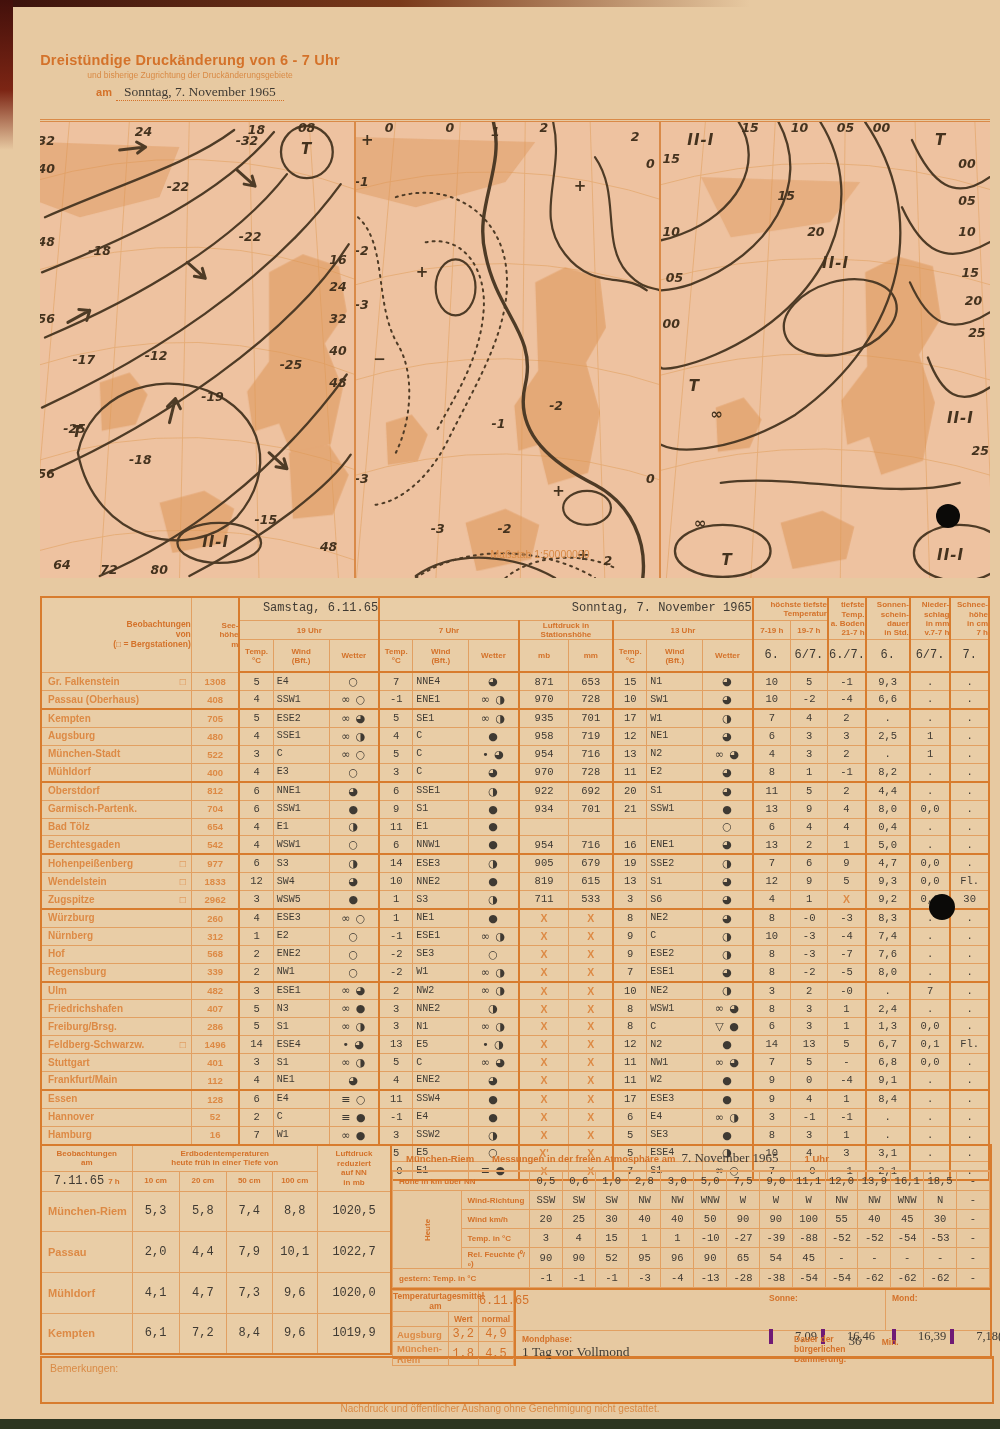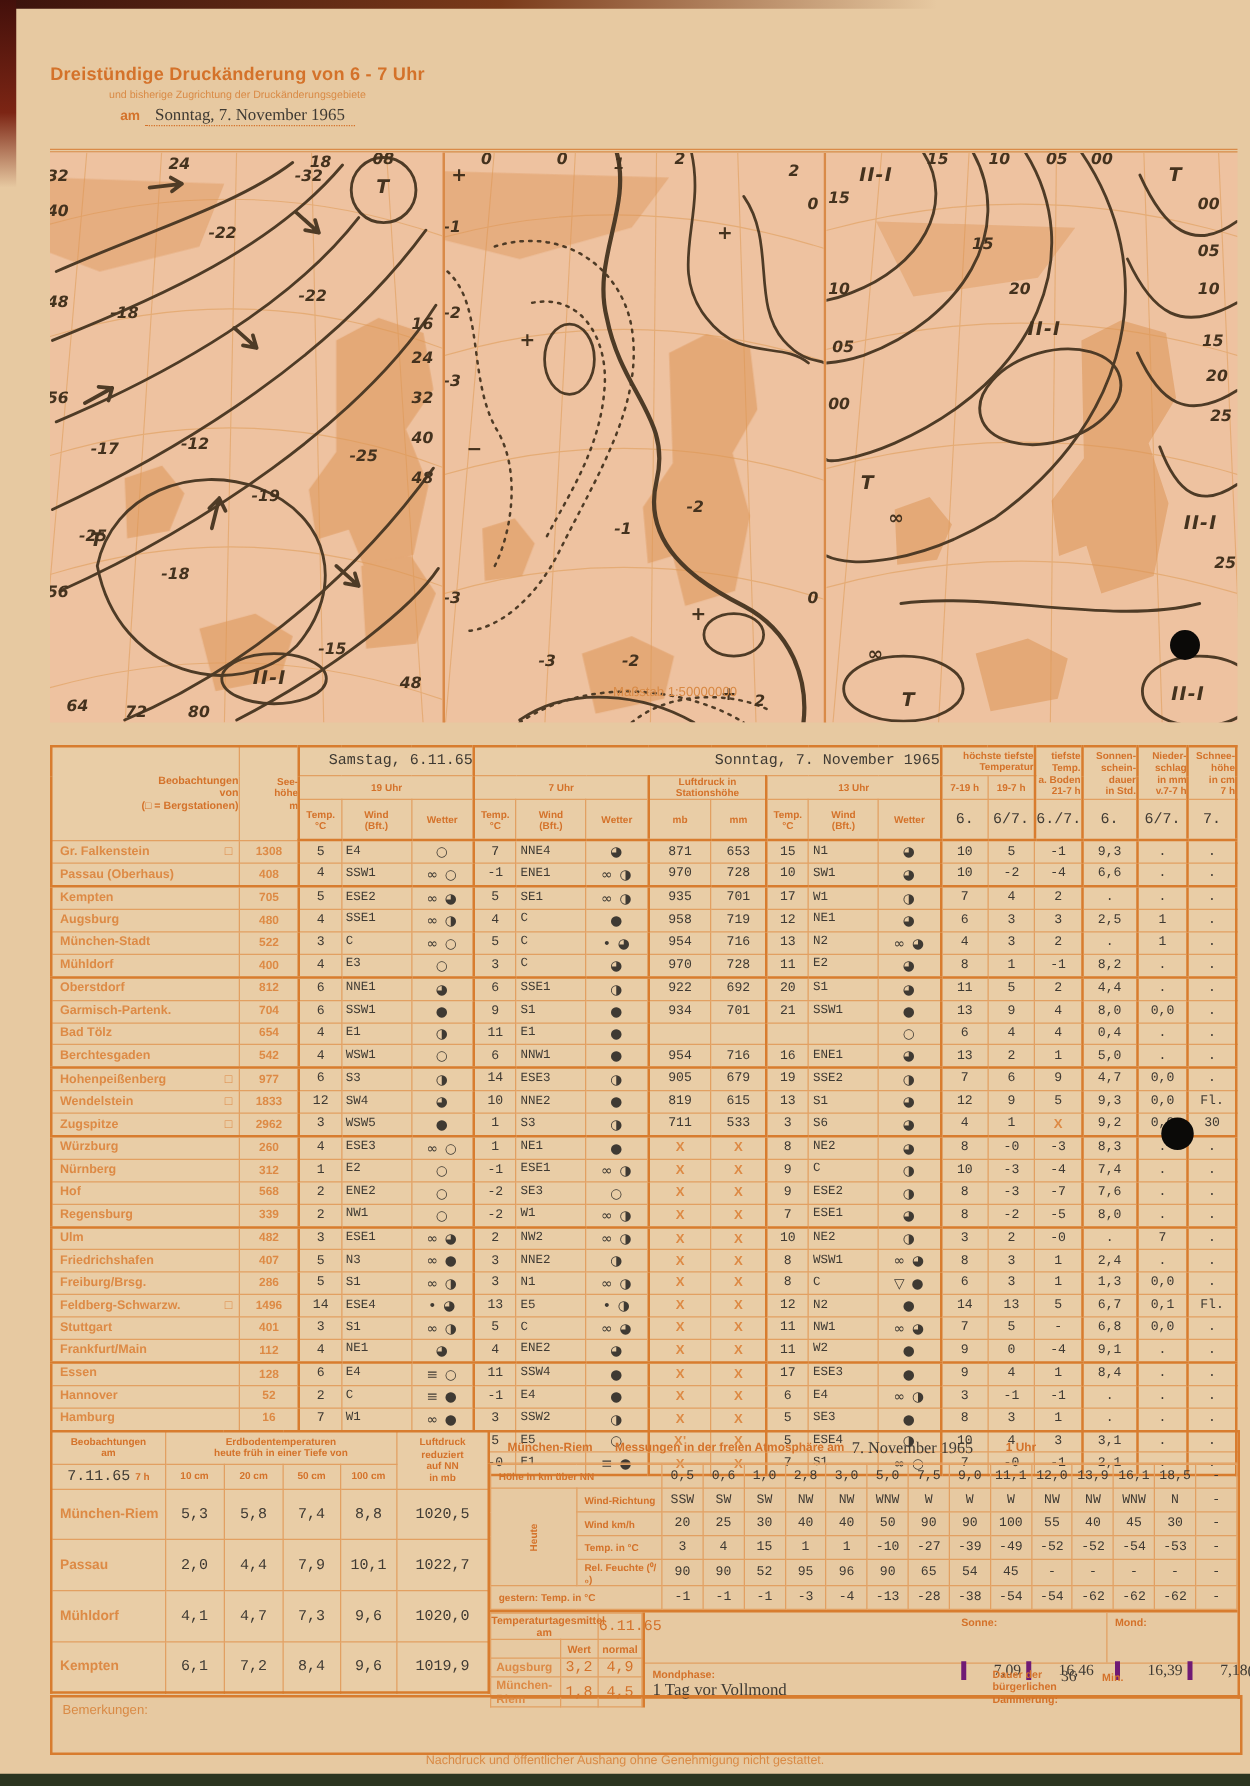--- a/index.html
+++ b/index.html
@@ -1132,21 +1132,21 @@
             <tr>
               <td class="alab" style="width: 116px;">Temp. in °C</td>
               <td class="av ty">3</td>
               <td class="av ty">4</td>
               <td class="av ty">15</td>
               <td class="av ty">1</td>
               <td class="av ty">1</td>
               <td class="av ty">-10</td>
               <td class="av ty">-27</td>
               <td class="av ty">-39</td>
-              <td class="av ty">-49</td>
+              <td class="av ty">-88</td>
               <td class="av ty">-52</td>
               <td class="av ty">-52</td>
               <td class="av ty">-54</td>
               <td class="av ty">-53</td>
               <td class="av ty">-</td>
             </tr>
             <tr>
               <td class="alab" style="width: 116px;">Rel. Feuchte (⁰/₀)</td>
               <td class="av ty">90</td>
               <td class="av ty">90</td>

